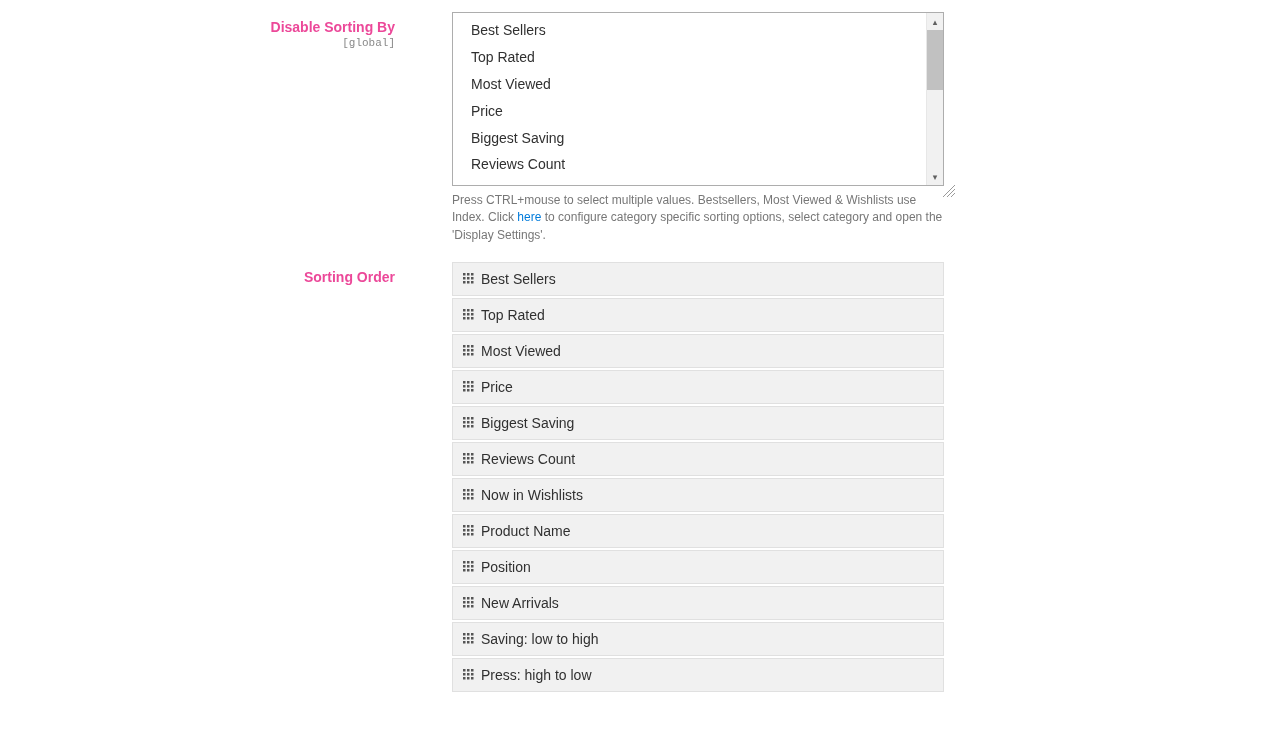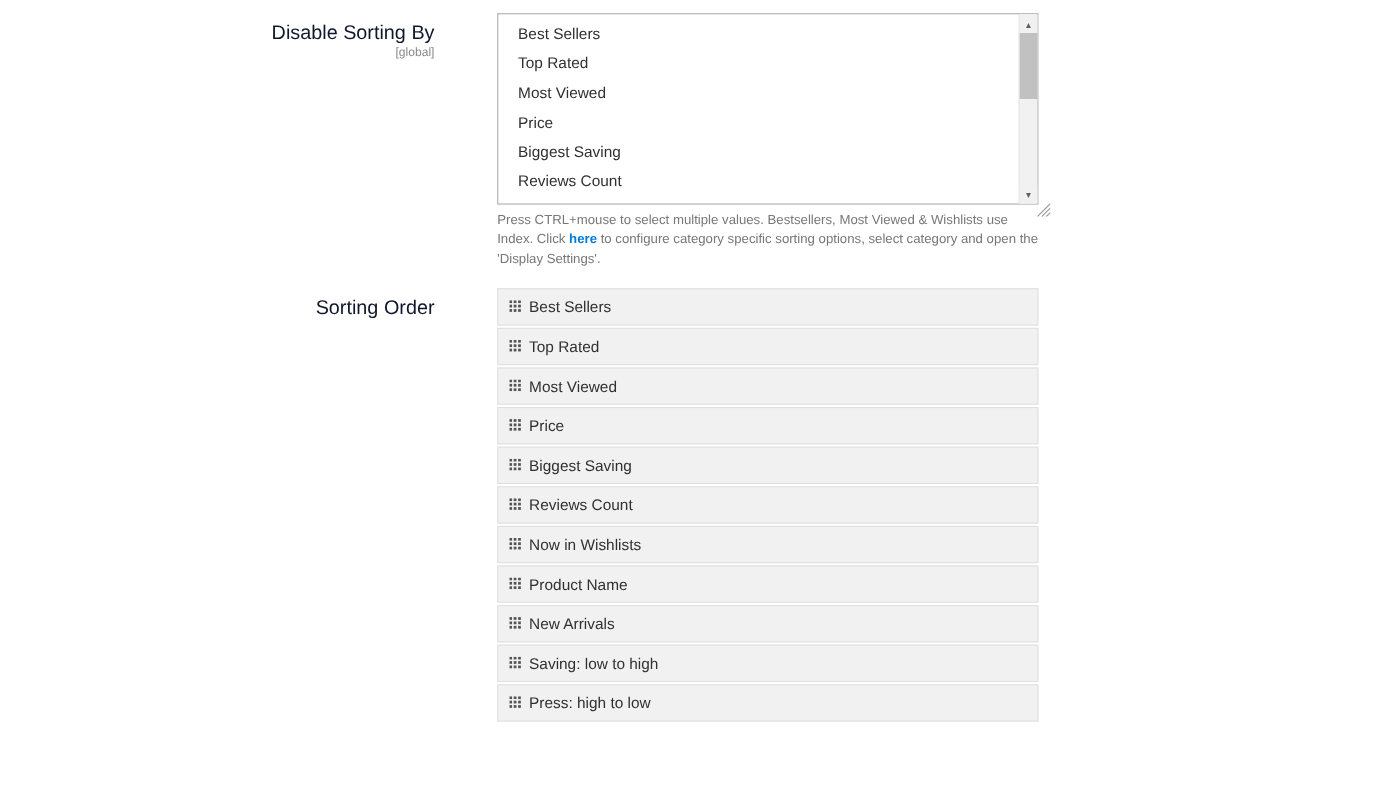--- a/index.html
+++ b/index.html
@@ -16,31 +16,32 @@
     align-items: flex-start;
     margin-bottom: 18px;
   }
   .label-col {
     width: 410px;
     text-align: right;
     padding-right: 15px;
     padding-top: 6px;
   }
   .label-text {
-    font-weight: 400;
-    color: #0f172a;
-    font-size: 18px;
+    font-weight: 700;
+    color: #ec4899;
+    font-size: 14px;
     display: block;
     line-height: 1.3;
   }
   .label-scope {
     font-size: 11px;
     color: #888;
     display: block;
     margin-top: 1px;
+    font-family: Liberation Mono, monospace;
   }
   .control-col {
     width: 534px;
     padding-left: 42px;
   }
   .multiselect-wrap {
     position: relative;
     border: 1px solid #adadad;
     height: 174px;
     background: #fff;
@@ -92,21 +93,20 @@
   .ms-resize svg { display: block; }
   .help-text {
     font-size: 12px;
     color: #777;
     line-height: 1.45;
     margin-top: 6px;
   }
   .help-text a {
     color: #007bdb;
     text-decoration: none;
-    font-weight: bold;
   }
   .sortable-list { }
   .sortable-item {
     background: #f1f1f1;
     border: 1px solid #e0e0e0;
     padding: 8px 10px;
     margin-bottom: 2px;
     display: flex;
     align-items: center;
     cursor: move;
@@ -316,20 +316,38 @@
                 <rect x="8" y="0" width="2.5" height="2.5"></rect>
                 <rect x="0" y="4" width="2.5" height="2.5"></rect>
                 <rect x="4" y="4" width="2.5" height="2.5"></rect>
                 <rect x="8" y="4" width="2.5" height="2.5"></rect>
                 <rect x="0" y="8" width="2.5" height="2.5"></rect>
                 <rect x="4" y="8" width="2.5" height="2.5"></rect>
                 <rect x="8" y="8" width="2.5" height="2.5"></rect>
               </g>
             </svg>
           </span>
+        <span class="sortable-label">Position</span>
+      </div>
+      <div class="sortable-item">
+        <span class="drag-icon">
+            <svg width="12" height="12">
+              <g fill="#555">
+                <rect x="0" y="0" width="2.5" height="2.5"></rect>
+                <rect x="4" y="0" width="2.5" height="2.5"></rect>
+                <rect x="8" y="0" width="2.5" height="2.5"></rect>
+                <rect x="0" y="4" width="2.5" height="2.5"></rect>
+                <rect x="4" y="4" width="2.5" height="2.5"></rect>
+                <rect x="8" y="4" width="2.5" height="2.5"></rect>
+                <rect x="0" y="8" width="2.5" height="2.5"></rect>
+                <rect x="4" y="8" width="2.5" height="2.5"></rect>
+                <rect x="8" y="8" width="2.5" height="2.5"></rect>
+              </g>
+            </svg>
+          </span>
         <span class="sortable-label">New Arrivals</span>
       </div>
       <div class="sortable-item">
         <span class="drag-icon">
             <svg width="12" height="12">
               <g fill="#555">
                 <rect x="0" y="0" width="2.5" height="2.5"></rect>
                 <rect x="4" y="0" width="2.5" height="2.5"></rect>
                 <rect x="8" y="0" width="2.5" height="2.5"></rect>
                 <rect x="0" y="4" width="2.5" height="2.5"></rect>

